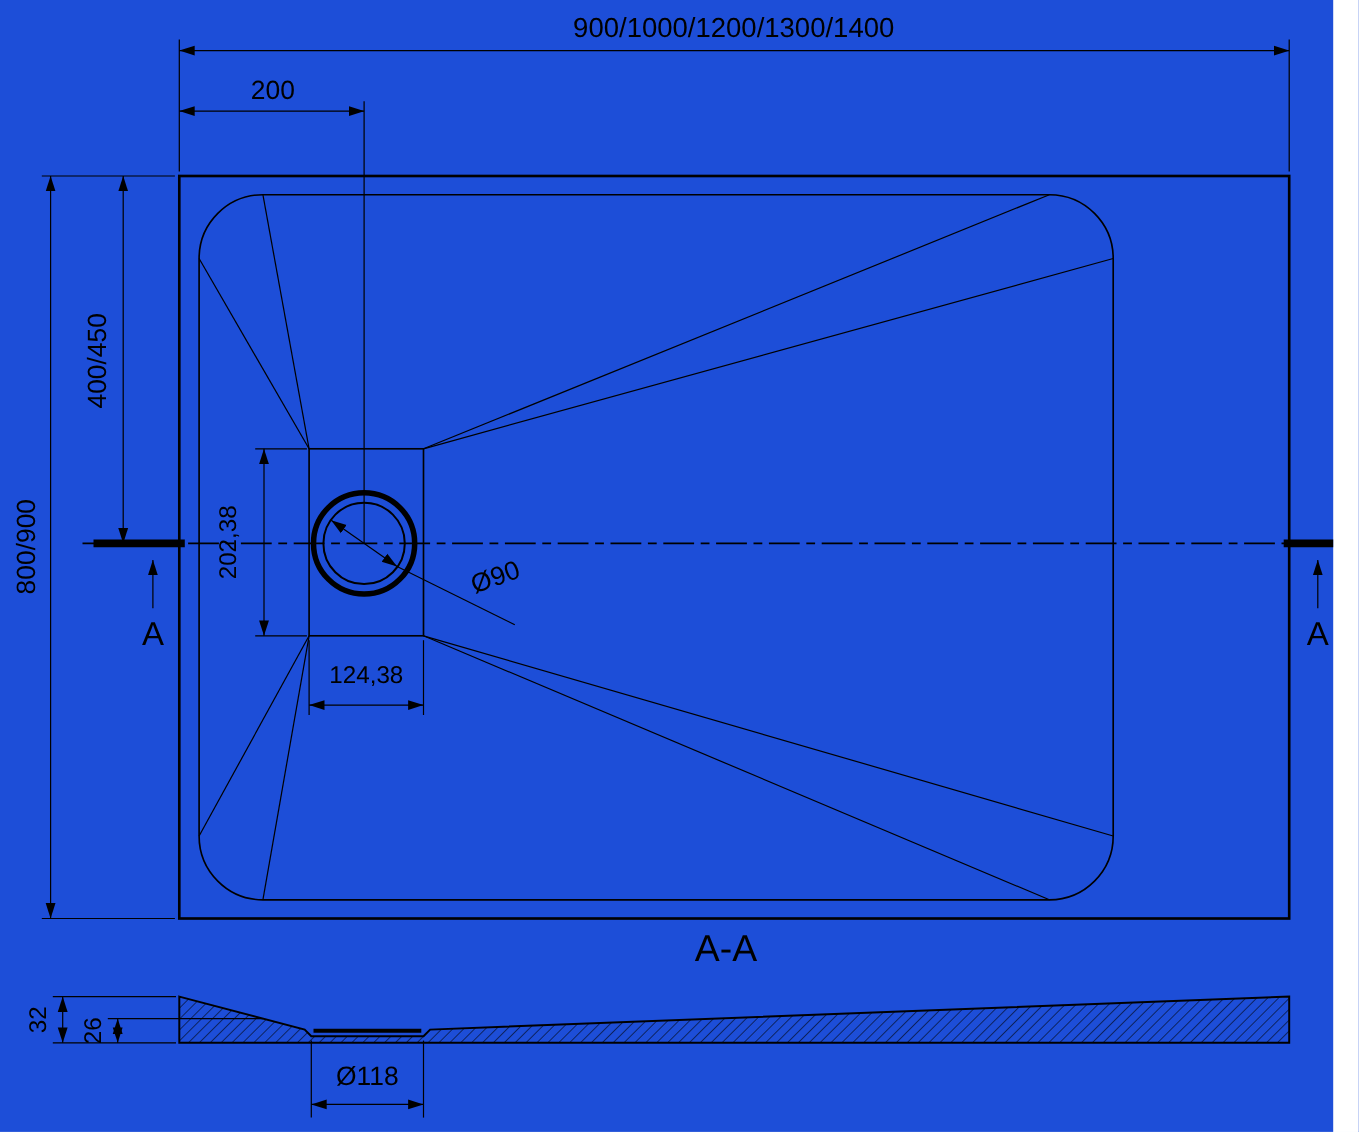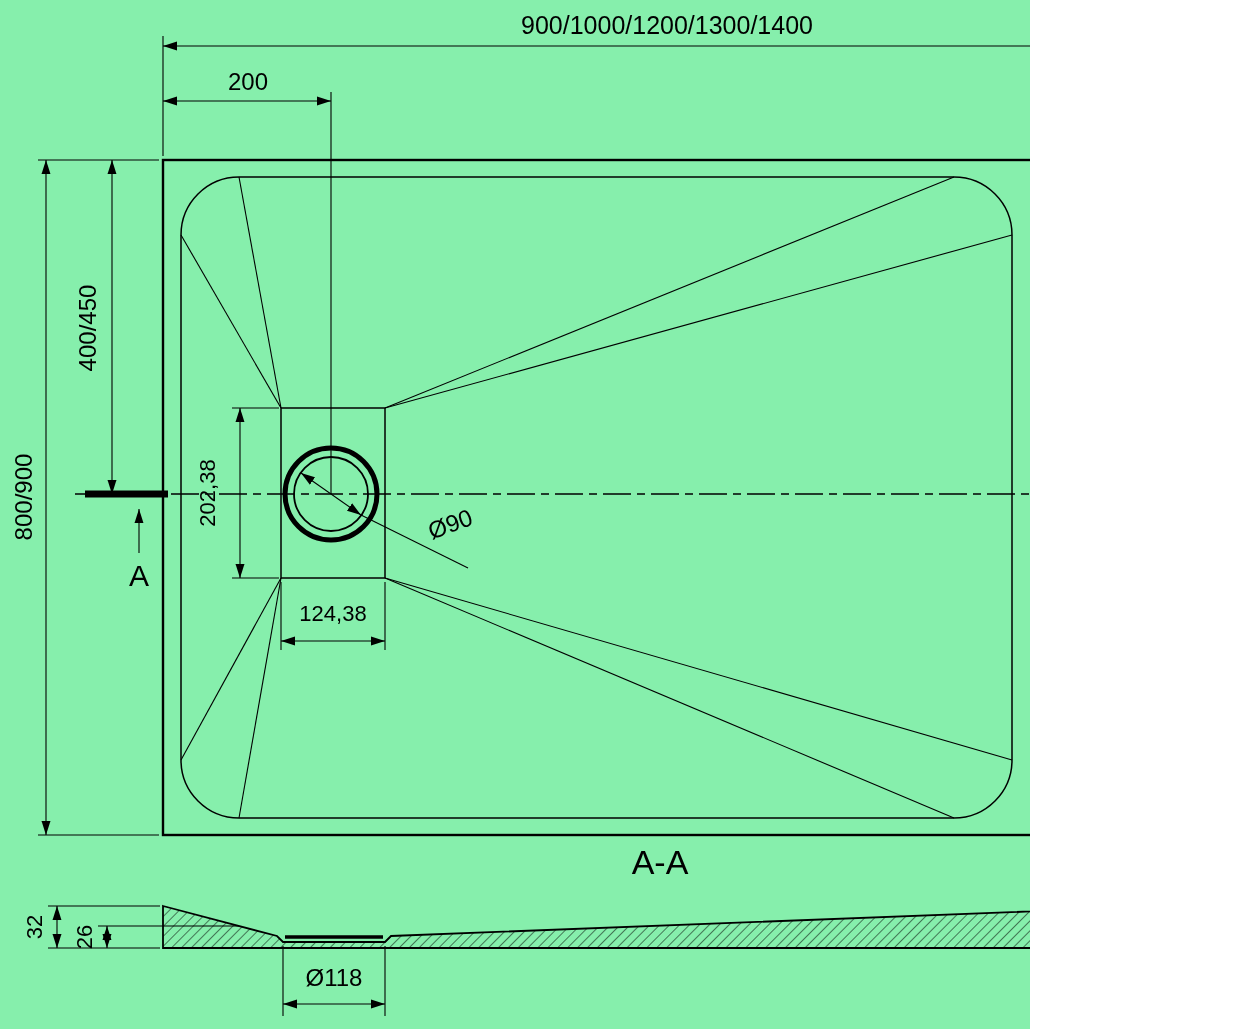--- a/index.html
+++ b/index.html
@@ -1,16 +1,16 @@
 <!DOCTYPE html>
 <html><head>
 <meta charset="utf-8">
 <style>
   html,body{margin:0;padding:0;background:#ffffff;}
-  .page{position:relative;width:1030px;height:1029px;background:#86efac;overflow:hidden;text-align:center;}
+  .page{position:relative;width:1212px;height:1029px;background:#1d4ed8;overflow:hidden;text-align:center;}
   svg text{font-family:"Liberation Sans","DejaVu Sans",sans-serif;fill:#000;}
   .t25{font-size:25px;}
   .t24{font-size:24px;}
   .t22{font-size:22px;}
   .t30{font-size:30px;}
   .t34{font-size:34px;}
   .thin{stroke:#000;stroke-width:1.1;fill:none;}
   .med{stroke:#000;stroke-width:1.5;fill:none;}
   .thick{stroke:#000;stroke-width:2.4;fill:none;}
   .profile{stroke:#000;stroke-width:1.8;}

